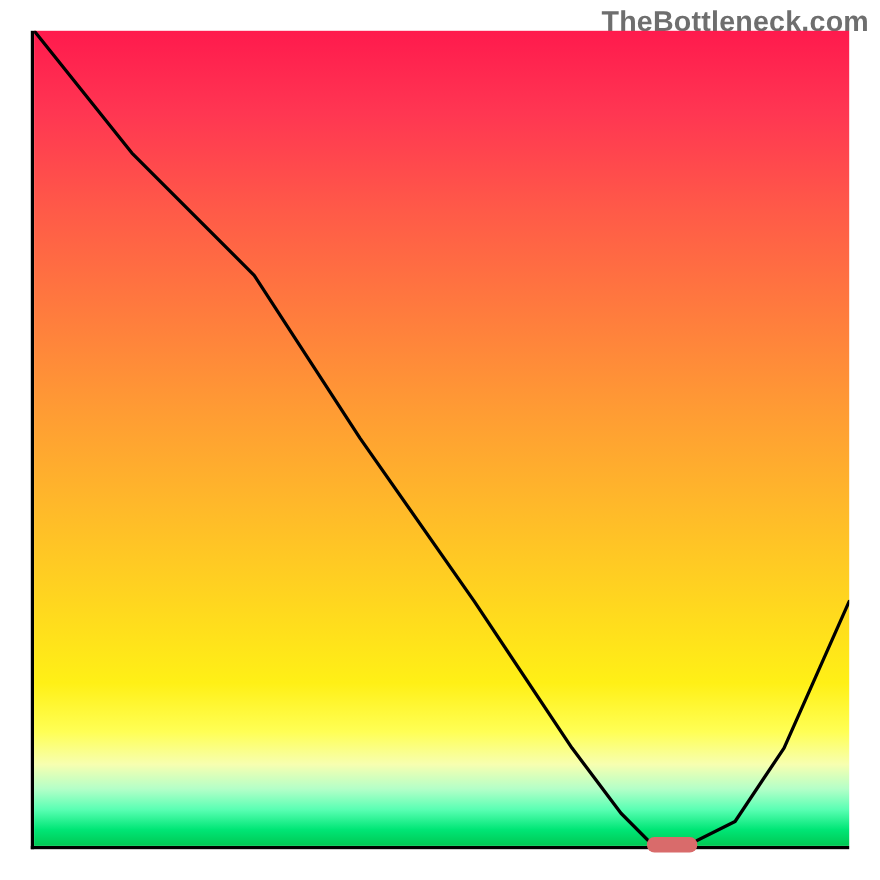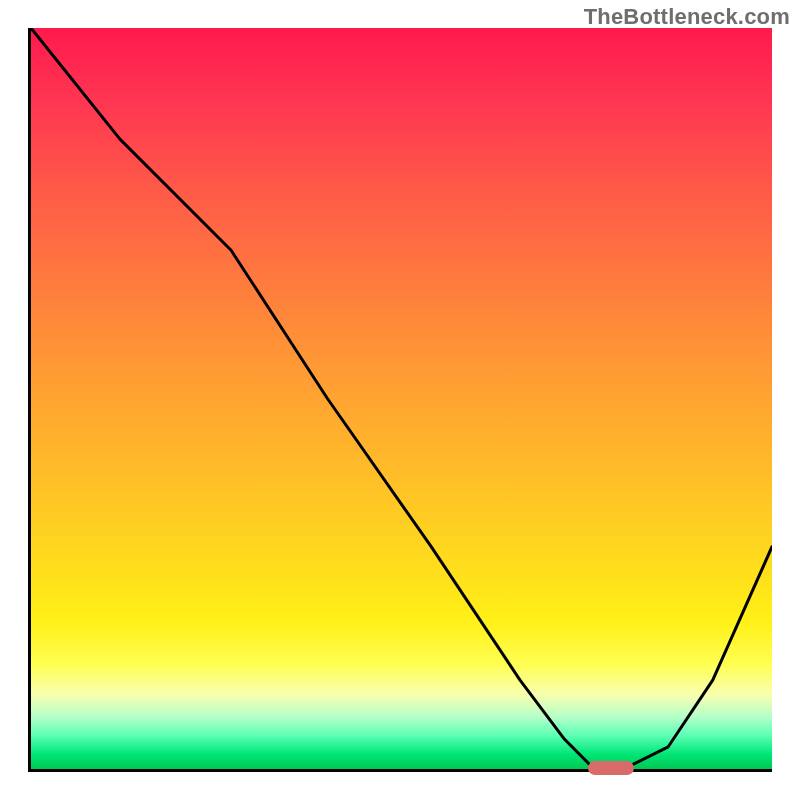--- a/index.html
+++ b/index.html
@@ -62,21 +62,21 @@
     width: 46px;
     height: 14px;
     border-radius: 8px;
     background: #d96b6b;
     transform: translate(-50%, -50%);
   }
   .attribution {
     position: absolute;
     top: 4px;
     right: 10px;
-    font-size: 22px;
+    font-size: 26px;
     font-weight: 600;
     color: #6e6e6e;
     letter-spacing: 0.2px;
   }
 </style>
 </head>
 <body>
 
 <div class="chart-container">
 

